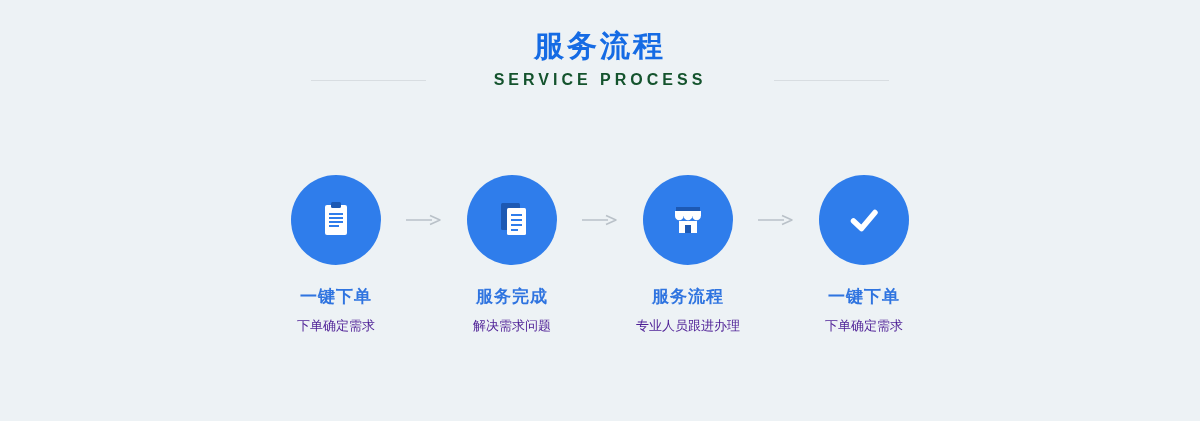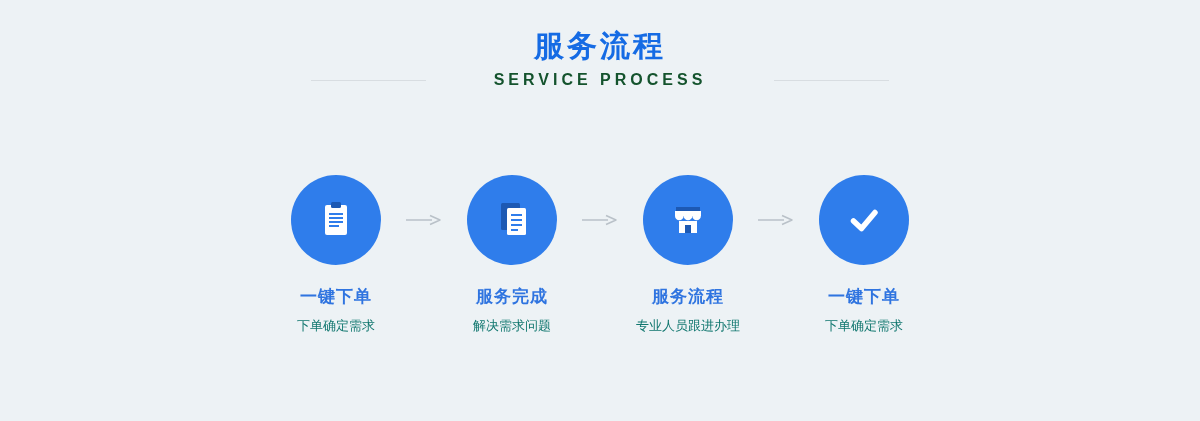--- a/index.html
+++ b/index.html
@@ -39,21 +39,21 @@
     display:flex; align-items:center; justify-content:center;
   }
   .step-title {
     margin-top:20px;
     font-size:17px; font-weight:700; color:#2f74e0;
     letter-spacing:1px;
     white-space:nowrap;
   }
   .step-desc {
     margin-top:9px;
-    font-size:13px; color:#0f766e;
+    font-size:13px; color:#4c1d95;
     white-space:nowrap;
   }
   .arrow {
     width:36px; height:90px;
     display:flex; align-items:center; justify-content:center;
     flex-shrink:0;
   }
 </style>
 </head>
 <body>

